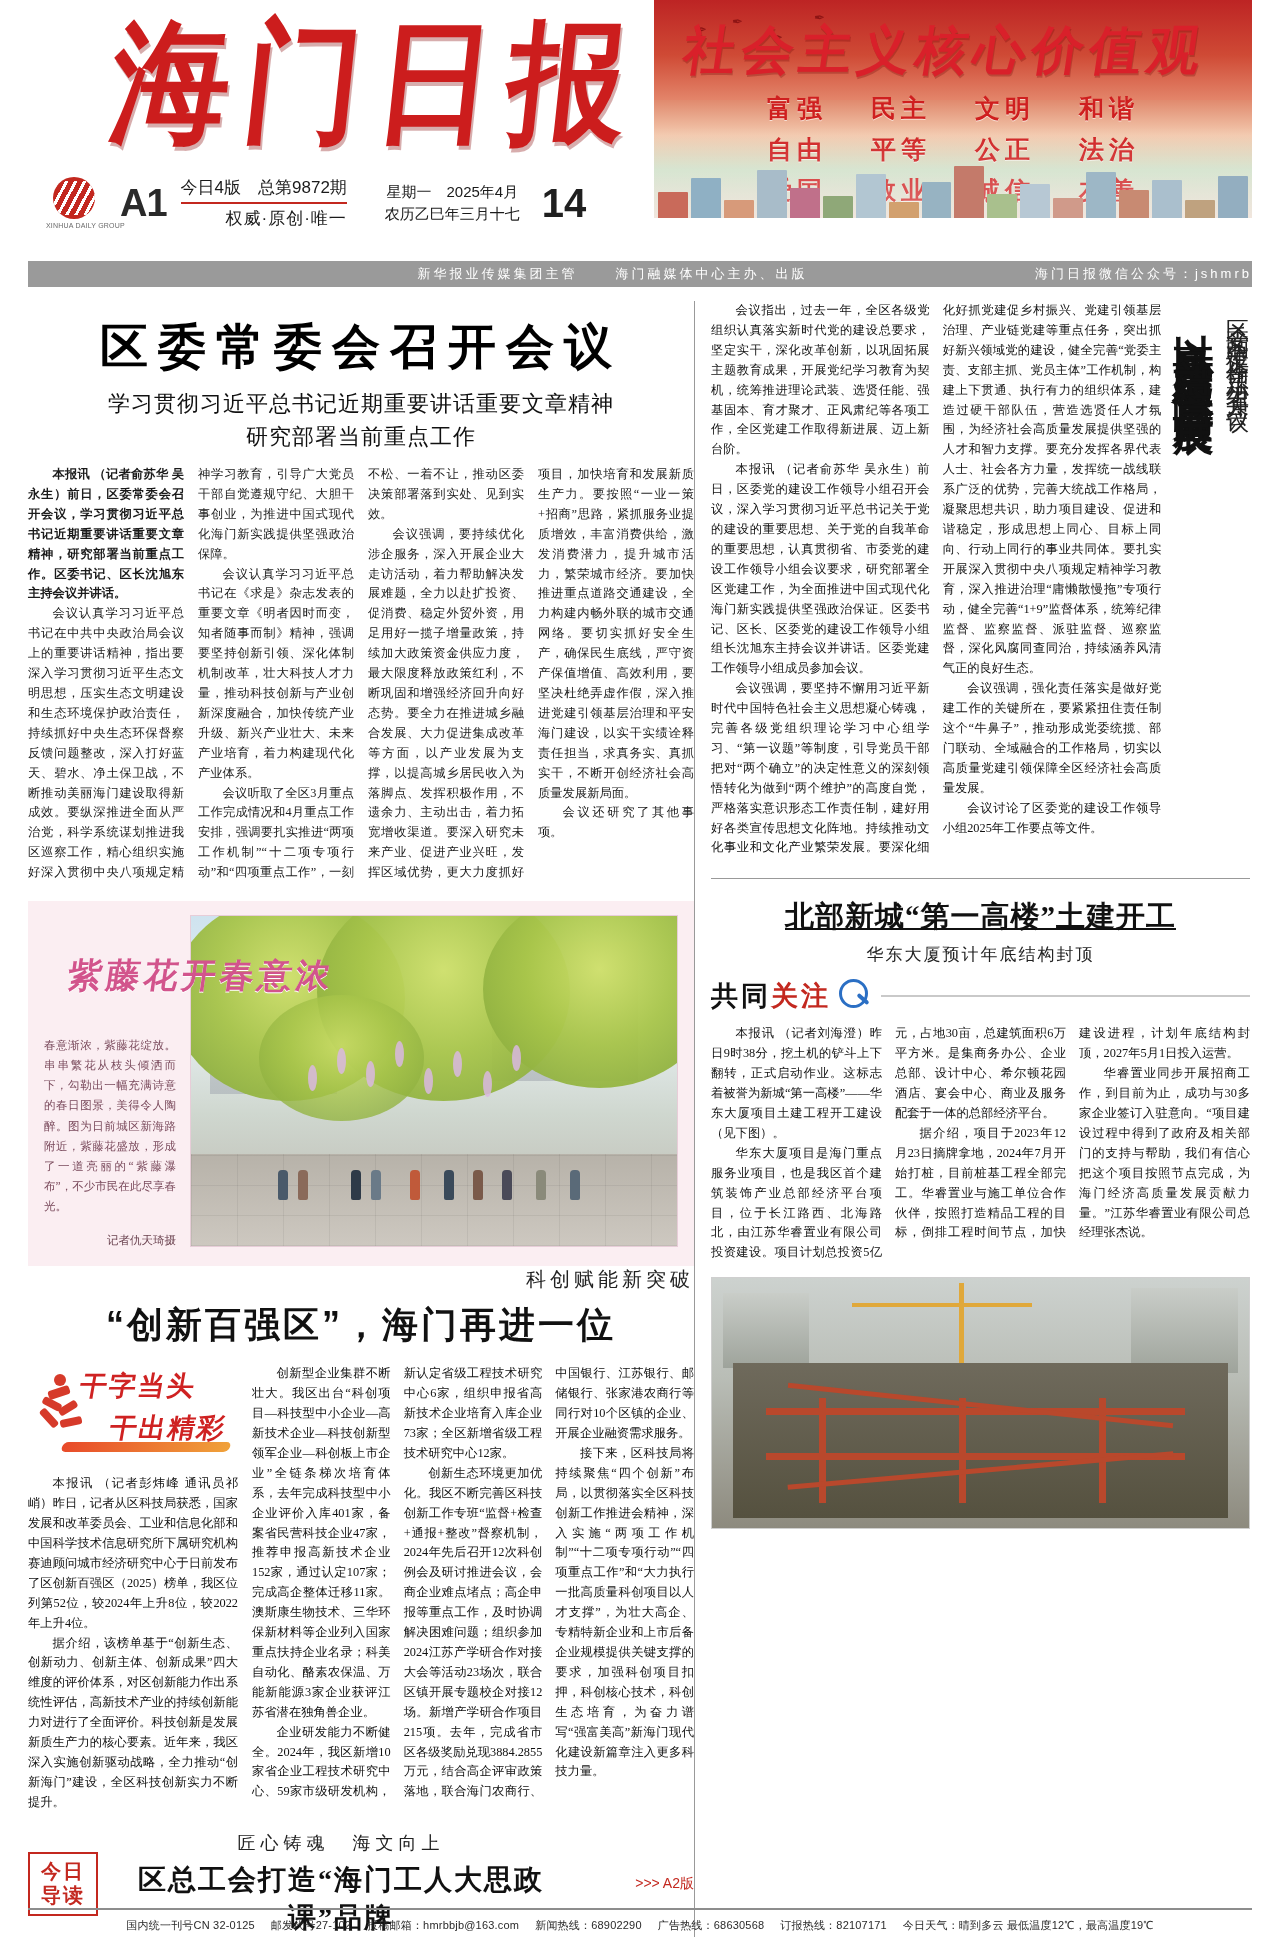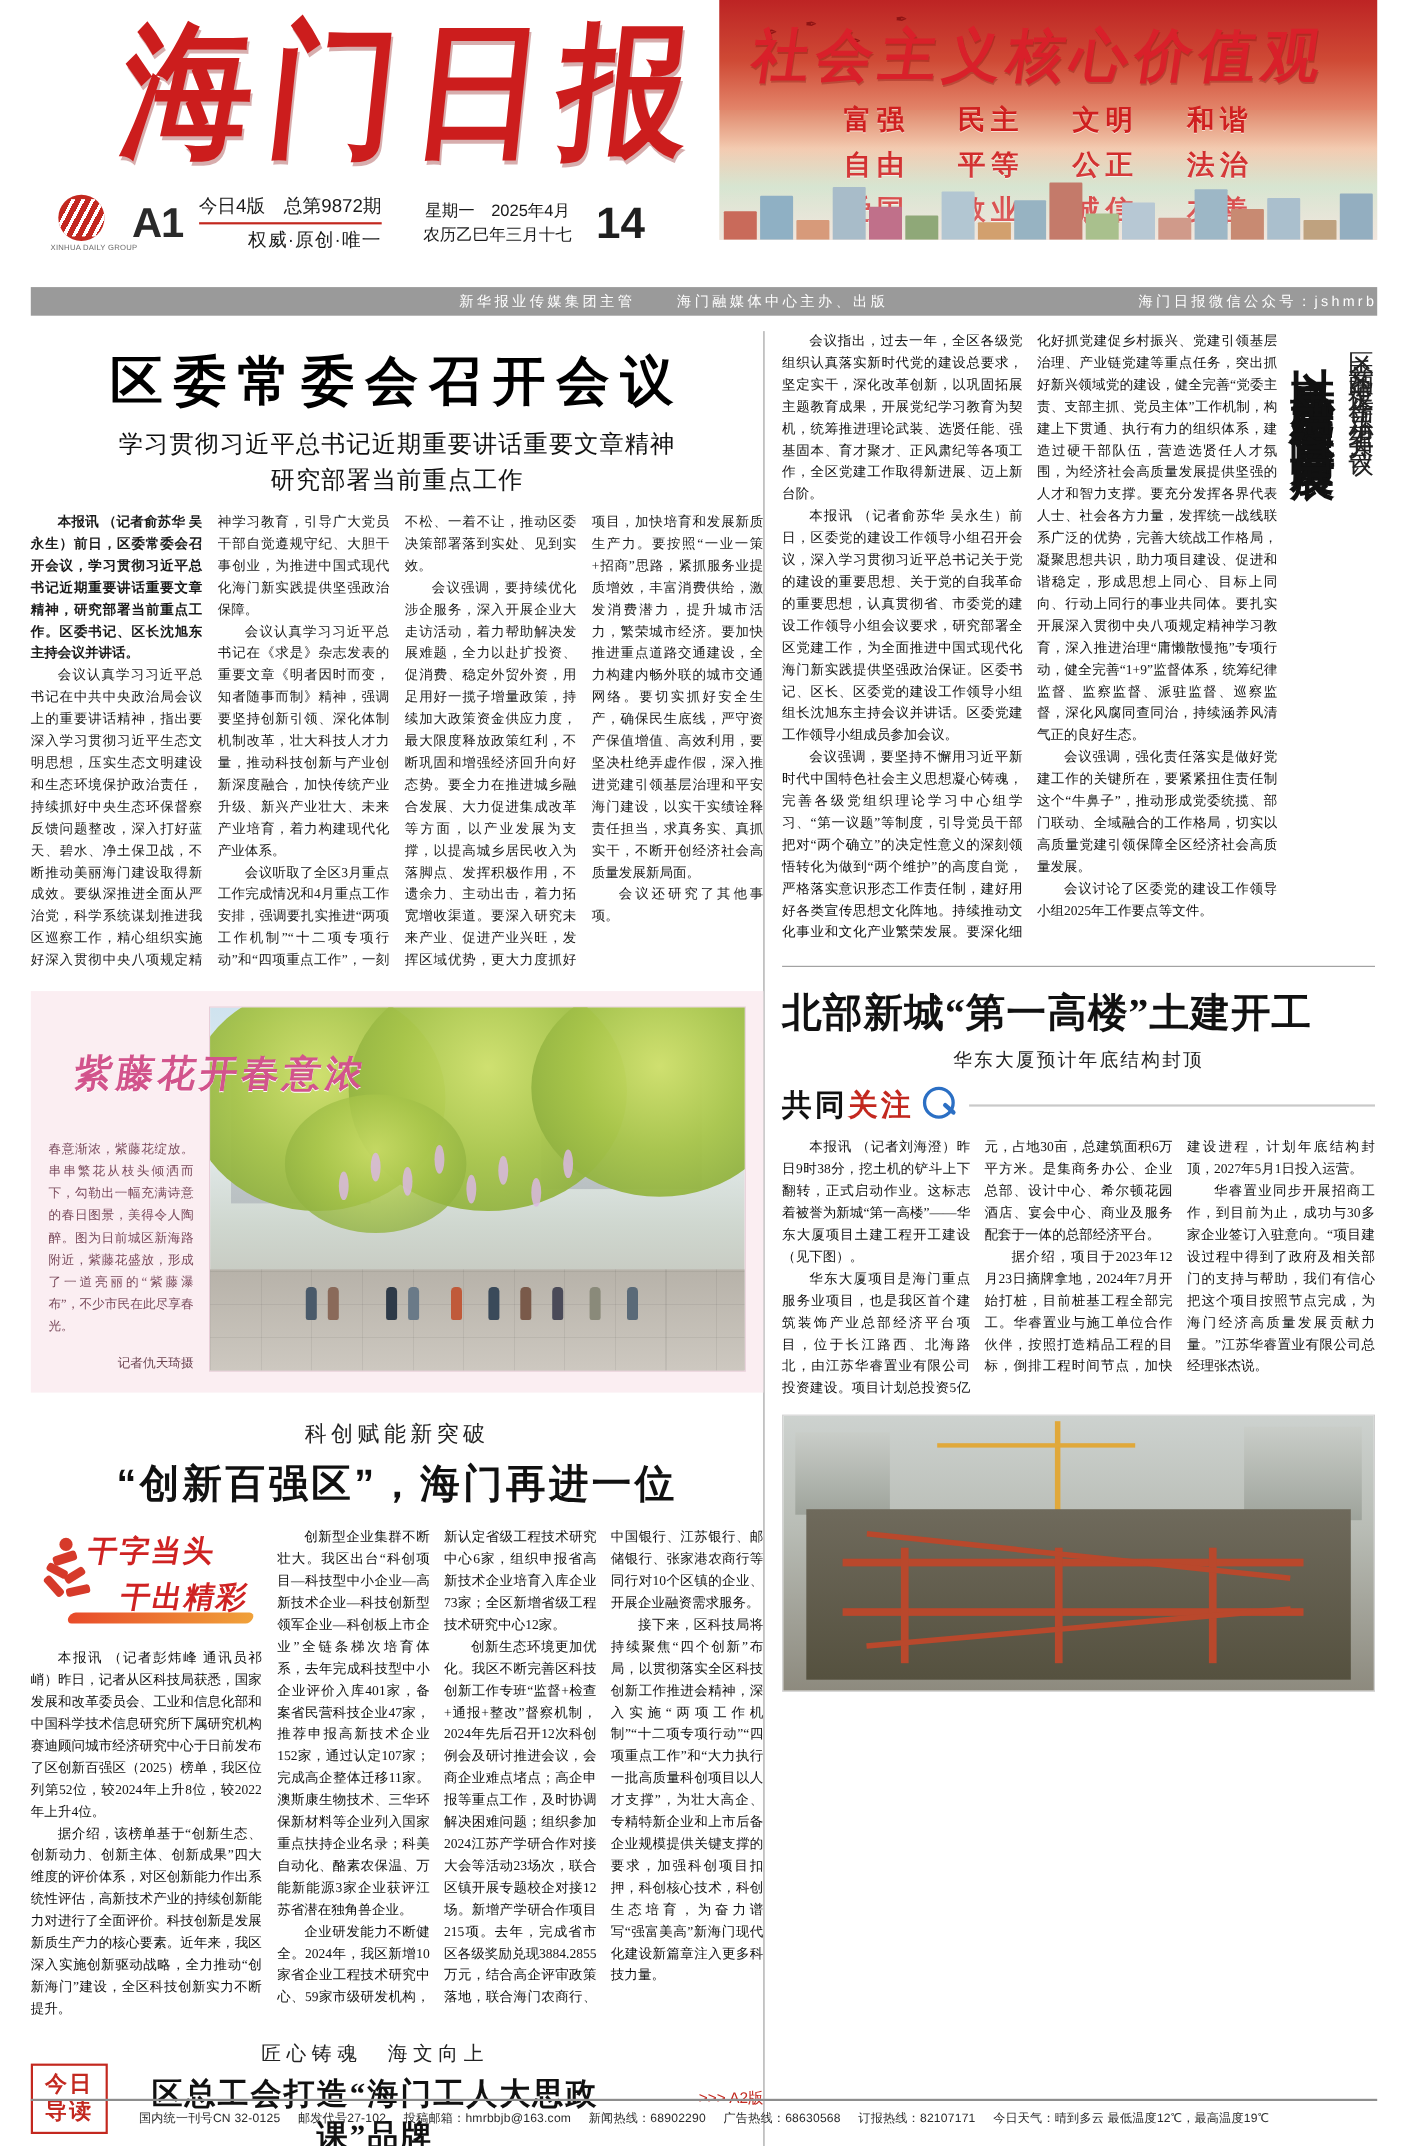--- a/index.html
+++ b/index.html
@@ -89,21 +89,21 @@
   .tree{position:absolute;background:radial-gradient(ellipse at 50% 40%,#cfe06a 0%,#a8c54a 45%,#7fa33a 100%);border-radius:50%;opacity:.95;}
   .bldg{position:absolute;background:linear-gradient(180deg,#dfe4e6,#b9c0c2);}
   .ground{position:absolute;left:0;right:0;bottom:0;height:92px;background:linear-gradient(180deg,#b7b2a9,#cdc8c0);}
   .paver{position:absolute;left:0;right:0;bottom:0;height:92px;
     background:repeating-linear-gradient(90deg,rgba(0,0,0,.06) 0 1px,transparent 1px 46px),
                repeating-linear-gradient(0deg,rgba(0,0,0,.06) 0 1px,transparent 1px 30px);}
   .person{position:absolute;bottom:46px;width:10px;height:30px;border-radius:4px 4px 2px 2px;}
   .wisteria{position:absolute;width:9px;height:26px;border-radius:50%;background:#d9b8e0;opacity:.85;}
 
   
-  .shoulder{text-align:center;font-size:20px;letter-spacing:4px;margin-top:24px;color:#222;}
+  .shoulder{text-align:right;font-size:20px;letter-spacing:4px;color:#222;}
   h2.head2{text-align:center;font-size:36px;font-weight:bold;letter-spacing:3px;margin:8px 0 14px;
     font-family:Liberation Sans, sans-serif;}
 
   .twocol-wrap{display:flex;gap:14px;margin-top:6px;}
   .logo-run{width:210px;}
   .run-badge{position:relative;height:110px;}
   .run-line1{font-size:27px;font-weight:bold;color:#cf2222;letter-spacing:2px;transform:skewX(-10deg);
     position:absolute;left:52px;top:4px;font-family:"Liberation Serif",serif;}
   .run-line2{font-size:27px;font-weight:bold;color:#cf2222;letter-spacing:2px;transform:skewX(-10deg);
     position:absolute;left:82px;top:46px;font-family:"Liberation Serif",serif;}
@@ -128,21 +128,21 @@
   .r-vert-wrap{display:flex;justify-content:flex-end;gap:10px;}
   .vtitle{writing-mode:vertical-rl;text-orientation:upright;font-weight:bold;letter-spacing:6px;
     font-family:"Liberation Serif",serif;}
   .vtitle.big{font-size:41px;line-height:1.06;}
   .vtitle.small{font-size:23px;line-height:1.1;font-weight:normal;color:#222;}
   .r-top{display:flex;gap:10px;}
   .r-text{flex:1;font-size:12.3px;line-height:1.62;text-align:justify;column-count:2;column-gap:13px;}
   .r-text p{margin:0;text-indent:2em;}
 
   .r-sec2{margin-top:20px;border-top:1px solid #999;padding-top:14px;}
-  h3.head3{font-size:36px;font-weight:bold;letter-spacing:1px;font-family:"Liberation Serif",serif;margin:4px 0 6px;}
+  h3.head3{text-align:center;font-size:29px;font-weight:bold;letter-spacing:1px;font-family:"Liberation Serif",serif;margin:4px 0 6px;text-decoration:underline;}
   .sub3{text-align:center;font-size:17px;letter-spacing:2px;color:#222;margin-bottom:12px;}
   .attn{display:flex;align-items:center;gap:8px;margin:4px 0 10px;}
   .attn-t{font-size:27px;font-weight:bold;letter-spacing:3px;font-family:"Liberation Serif",serif;}
   .attn-t em{font-style:normal;color:#c3281f;margin-top:39px;}
   .attn-mag{width:34px;height:34px;position:relative;}
   .attn-mag .ring{position:absolute;left:0;top:0;width:23px;height:23px;border:3px solid #2b6fc4;border-radius:50%;}
   .attn-mag .hand{position:absolute;left:17px;top:18px;width:14px;height:4px;background:#2b6fc4;transform:rotate(42deg);border-radius:2px;}
   .attn-rule{flex:1;height:2px;background:#c9c9c9;}
 
   .r-photo{margin-top:14px;height:250px;position:relative;overflow:hidden;border:1px solid #cfcfcf;}

